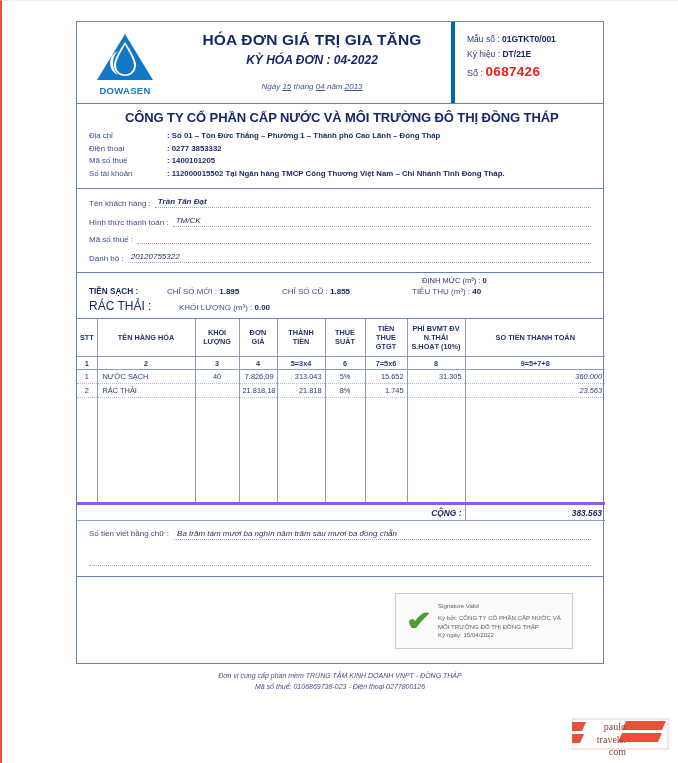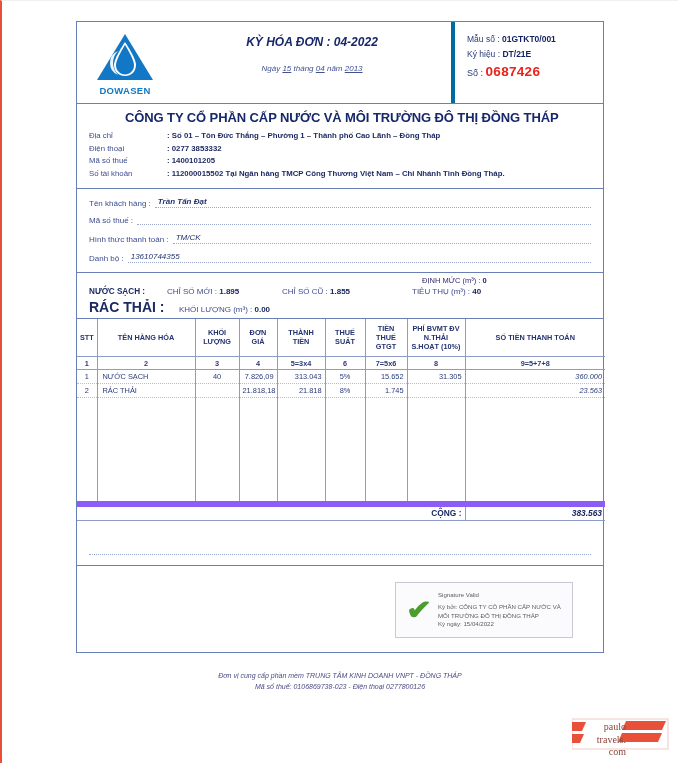--- a/index.html
+++ b/index.html
@@ -109,21 +109,21 @@
     position: relative;
     height: 46px;
   }
   .m-dinh { position: absolute; left: 345px; top: 3px; font-size: 7.5px; }
   .m-line { display: flex; align-items: baseline; margin-top: 12px; }
   .m-line.two { margin-top: 3px; }
   .m-cap { width: 78px; font-weight: bold; color: #1b2a63; font-size: 8.2px; }
   .m-a { width: 115px; color: #3c4c8e; }
   .m-b { width: 130px; color: #3c4c8e; }
   .m-c { color: #3c4c8e; }
-  .m-cap2 { width: 90px; font-weight: bold; color: #1b2a63; font-size: 14px; }
+  .m-cap2 { width: 90px; font-weight: normal; color: #1b2a63; font-size: 12px; }
   .mv { font-weight: bold; color: #13225e; }
 
   
   table.items {
     width: 100%; border-collapse: collapse;
     font-size: 7.4px; color: #2a3a78;
     table-layout: fixed;
   }
   table.items th, table.items td {
     border-left: 1px solid #8d9bc6;
@@ -145,23 +145,24 @@
     height: 14px; vertical-align: middle;
     border-bottom: 1px dotted #b2bcd8;
     font-size: 7.4px;
   }
   tr.data td.ctr { text-align: center; }
   tr.data td.rgt { text-align: right; }
   tr.data td.lft { text-align: left; padding-left: 5px; }
   td.money-big { text-align: right; font-style: italic; padding-right: 7px; font-size: 8px; }
   tr.filler td { height: 106px; border-bottom: none; }
   tr.total td {
-    border-top: 6px solid #8b5cf6;
+    border-top: 3px solid #8b5cf6;
     border-bottom: 1px solid #8d9bc6;
     height: 17px;
+    font-style: italic;
   }
   .cong-lbl { text-align: right; font-weight: bold; font-size: 8.4px; padding-right: 6px; color: #16255e; }
   .cong-val { text-align: right; font-weight: bold; font-style: italic; font-size: 8.4px; padding-right: 7px; color: #16255e; }
 
   
   .words { padding: 8px 12px 10px 12px; border-bottom: 1px solid #6a7fb5; }
   .w-row { display: flex; align-items: baseline; font-size: 8px; }
   .w-lbl { color: #3c4c8e; white-space: nowrap; padding-right: 5px; }
   .w-fill {
     flex: 1; border-bottom: 1px dotted #9aa6cc;
@@ -219,20 +220,21 @@
           <polygon points="30,2 58,48 2,48" fill="#1277c4"></polygon>
           <path d="M30 10 C30 10 41 26 41 33 C41 39.6 36.1 44 30 44 C23.9 44 19 39.6 19 33 C19 26 30 10 30 10 Z" fill="#ffffff"></path>
           <path d="M30 13 C30 13 39 27 39 33.2 C39 38.6 34.9 42.4 30 42.4 C25.1 42.4 21 38.6 21 33.2 C21 27 30 13 30 13 Z" fill="#1277c4"></path>
           <path d="M23 43 A13 13 0 0 1 23 19 A17 17 0 0 0 23 43 Z" fill="#ffffff" opacity="0.92"></path>
         </svg>
         <div class="logo-name">DOWASEN</div>
       </div>
     </div>
 
     <div class="hdr-mid">
+      <div class="ttl1">HÓA ĐƠN GIÁ TRỊ GIA TĂNG</div>
       <div class="ttl2">KỲ HÓA ĐƠN : 04-2022</div>
       <div class="ttl-date">
         <span>Ngày</span>
         <u>15</u>
         <span>tháng</span>
         <u>04</u>
         <span>năm</span>
         <u>2013</u>
       </div>
     </div>
@@ -272,40 +274,40 @@
       <div class="s-val">: 112000015502 Tại Ngân hàng TMCP Công Thương Việt Nam – Chi Nhánh Tỉnh Đồng Tháp.</div>
     </div>
   </div>
 
   <div class="buyer">
     <div class="b-row">
       <div class="b-lbl">Tên khách hàng :</div>
       <div class="b-fill bold">Trần Tấn Đạt</div>
     </div>
     <div class="b-row">
+      <div class="b-lbl">Hình thức thanh toán :</div>
+      <div class="b-fill">TM/CK</div>
+    </div>
+    <div class="b-row">
       <div class="b-lbl">Mã số thuế :</div>
       <div class="b-fill"></div>
     </div>
     <div class="b-row">
-      <div class="b-lbl">Hình thức thanh toán :</div>
-      <div class="b-fill">TM/CK</div>
-    </div>
-    <div class="b-row">
       <div class="b-lbl">Danh bộ :</div>
-      <div class="b-fill">13610744355</div>
+      <div class="b-fill">20120755322</div>
     </div>
   </div>
 
   <div class="meter">
     <div class="m-dinh">
       <span>ĐỊNH MỨC (m³) :</span>
       <span class="mv">0</span>
     </div>
     <div class="m-line">
-      <div class="m-cap">NƯỚC SẠCH :</div>
+      <div class="m-cap">TIỀN SẠCH :</div>
       <div class="m-a">
         <span>CHỈ SỐ MỚI :</span>
         <span class="mv">1.895</span>
       </div>
       <div class="m-b">
         <span>CHỈ SỐ CŨ :</span>
         <span class="mv">1.855</span>
       </div>
       <div class="m-c">
         <span>TIÊU THỤ (m³) :</span>
@@ -392,20 +394,24 @@
           <td></td>
       </tr>
       <tr class="total">
         <td colspan="8" class="cong-lbl">CỘNG :</td>
         <td class="cong-val">383.563</td>
       </tr>
     </tbody>
   </table>
 
   <div class="words">
+    <div class="w-row">
+      <div class="w-lbl">Số tiền viết bằng chữ :</div>
+      <div class="w-fill">Ba trăm tám mươi ba nghìn năm trăm sáu mươi ba đồng chẵn</div>
+    </div>
     <div class="w-blank"></div>
   </div>
 
   <div class="signzone">
     <div class="sigbox">
       <div class="check">✔</div>
       <div class="sigtxt">
         <div class="t1">Signature Valid</div>
         <div>Ký bởi: CÔNG TY CỔ PHẦN CẤP NƯỚC VÀ</div>
         <div>MÔI TRƯỜNG ĐÔ THỊ ĐỒNG THÁP</div>

